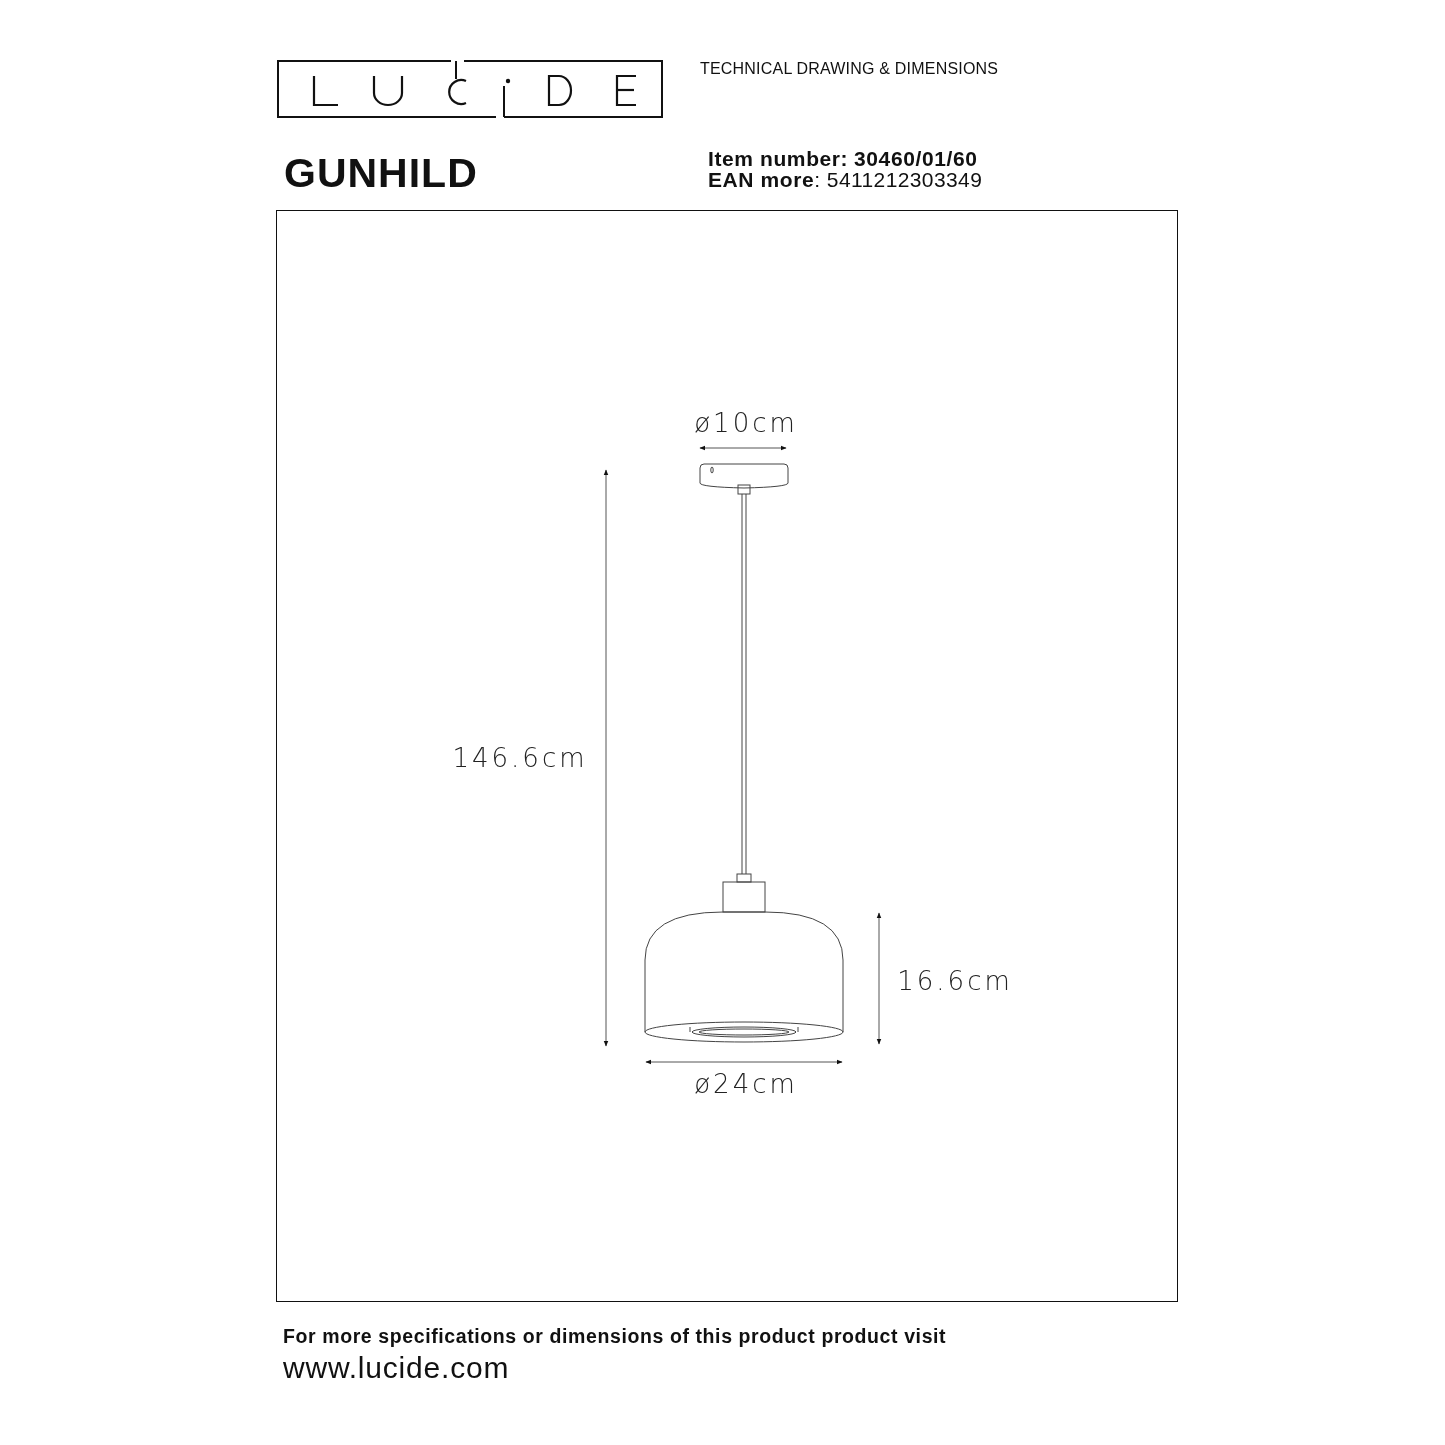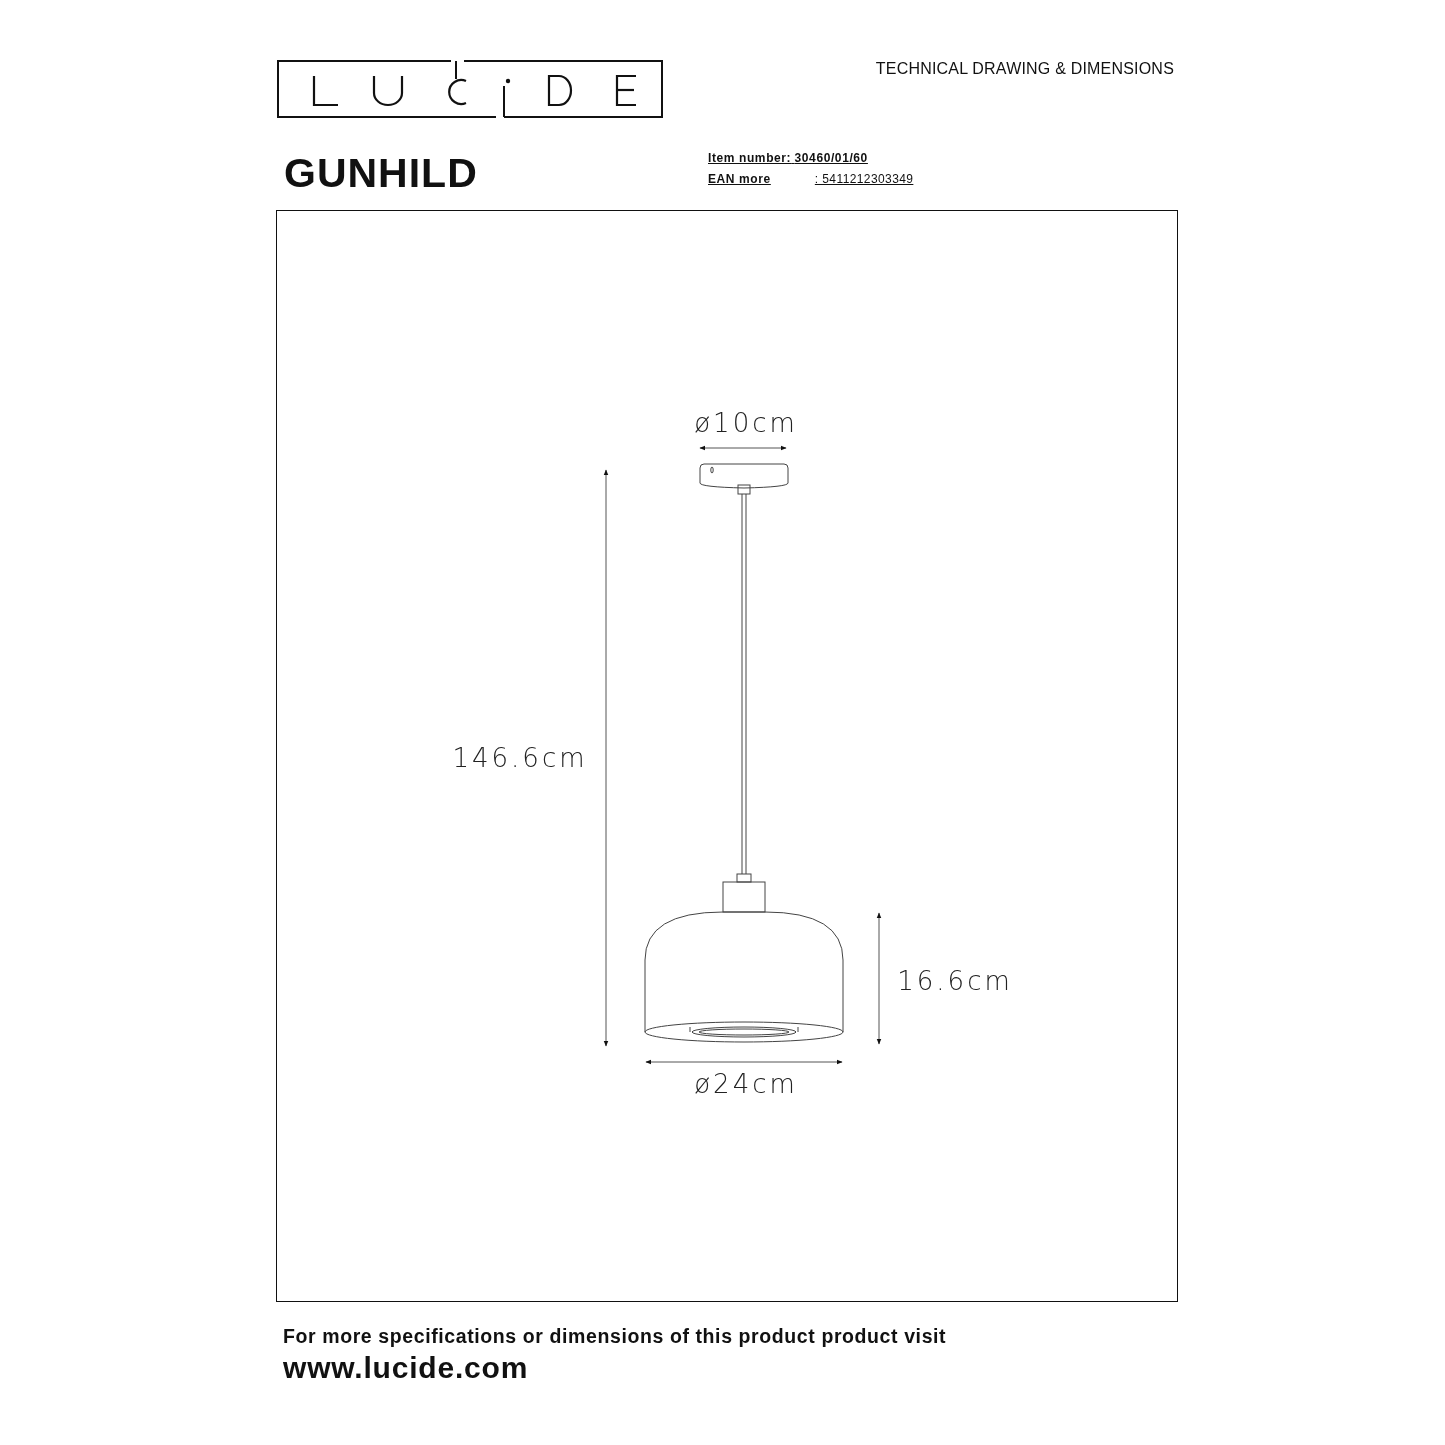--- a/index.html
+++ b/index.html
@@ -1,27 +1,27 @@
 <!DOCTYPE html>
 <html><head>
 <meta charset="utf-8">
 <style>
   html, body { margin:0; padding:0; background:#ffffff; }
   body { width:1445px; height:1445px; position:relative; overflow:hidden; font-family:"Liberation Sans", sans-serif; color:#111; }
   .abs { position:absolute; }
   .logo { left:276px; top:59px; width:388px; height:60px; }
-  .header-right { left:700px; top:60px; width:474px; text-align:right; font-size:16px; letter-spacing:0.2px; }
+  .header-right { left:700px; top:60px; width:474px; text-align:left; font-size:16px; letter-spacing:0.2px; }
   .title { left:284px; top:150px; font-size:41px; font-weight:bold; letter-spacing:1px; }
-  .meta { left:708px; top:148px; font-size:12px; line-height:21px;text-decoration:underline; }
+  .meta { left:708px; top:148px; font-size:21px; line-height:21px; }
   .meta b { font-weight:bold; letter-spacing:0.6px; }
-  .meta .val { letter-spacing:0.4px;margin-left:44px; }
+  .meta .val { letter-spacing:0.4px; }
   .frame { left:276px; top:210px; width:902px; height:1092px; border:1.5px solid #111; box-sizing:border-box; }
   .drawing { left:0; top:0; width:1445px; height:1445px; }
   .footer1 { left:283px; top:1325px; font-size:19.5px; font-weight:bold; letter-spacing:0.6px; }
-  .footer2 { left:283px; top:1351px; font-size:30px; font-weight:bold; letter-spacing:0.8px; }
+  .footer2 { left:283px; top:1351px; font-size:30px; font-weight:normal; letter-spacing:0.8px; }
   .dim { font-family:"DejaVu Sans", sans-serif; font-weight:300; fill:#222; }
 </style>
 </head>
 <body>
 
 <svg class="abs logo" viewBox="0 0 388 60" width="388" height="60">
 
   <polyline points="175,2 2,2 2,58 220,58" fill="none" stroke="#111" stroke-width="2"></polyline>
   <polyline points="188,2 386,2 386,58 228,58" fill="none" stroke="#111" stroke-width="2"></polyline>
 

